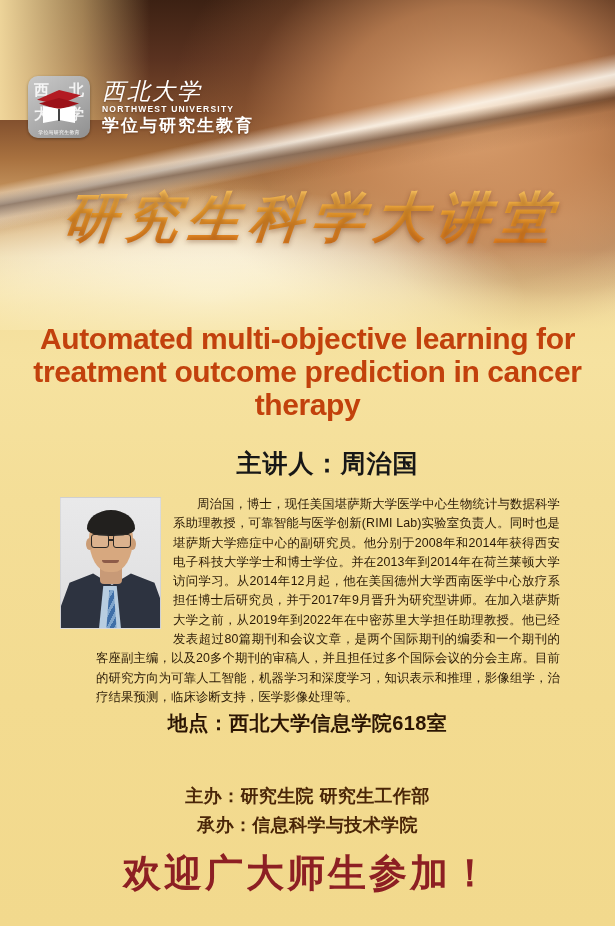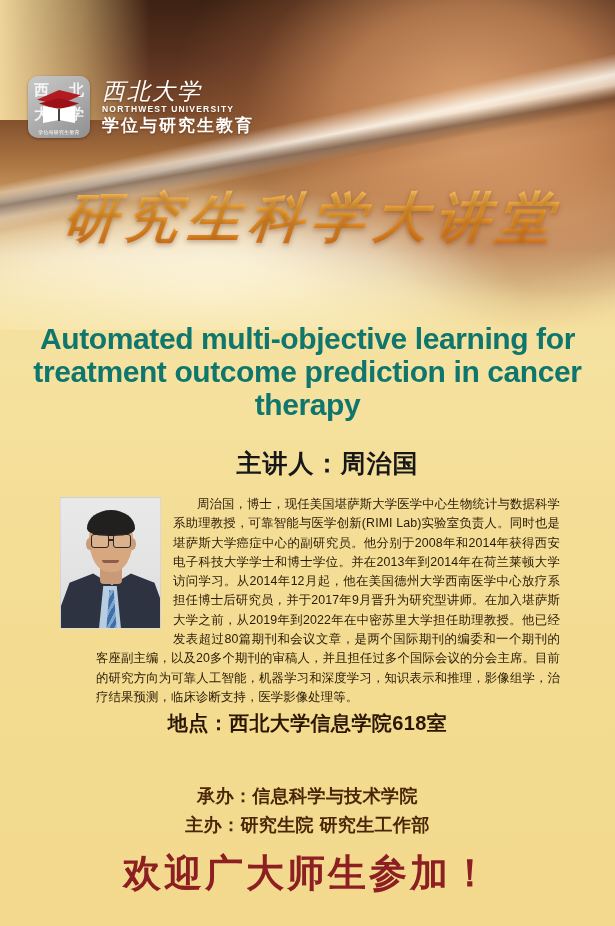--- a/index.html
+++ b/index.html
@@ -194,21 +194,21 @@
 
   
   .en-title {
     position: absolute;
     left: 24px; right: 24px;
     top: 322px;
     text-align: center;
     font-size: 30px;
     font-weight: bold;
     line-height: 33px;
-    color: #0f766e;
+    color: #c2410c;
     letter-spacing: -0.4px;
     z-index: 7;
   }
 
   
   .speaker {
     position: absolute;
     left: 0; right: 0;
     top: 447px;
     text-align: center;
@@ -422,19 +422,19 @@
       <span class="mouth"></span>
     </div>
     <div class="bio-text"><span class="indent"></span><span>周治国，博士，现任美国堪萨斯大学医学中心生物统计与数据科学系助理教授，可靠智能与医学创新(RIMI Lab)实验室负责人。同时也是堪萨斯大学癌症中心的副研究员。他分别于2008年和2014年获得西安电子科技大学学士和博士学位。并在2013年到2014年在荷兰莱顿大学访问学习。从2014年12月起，他在美国德州大学西南医学中心放疗系担任博士后研究员，并于2017年9月晋升为研究型讲师。在加入堪萨斯大学之前，从2019年到2022年在中密苏里大学担任助理教授。他已经发表超过80篇期刊和会议文章，是两个国际期刊的编委和一个期刊的客座副主编，以及20多个期刊的审稿人，并且担任过多个国际会议的分会主席。目前的研究方向为可靠人工智能，机器学习和深度学习，知识表示和推理，影像组学，治疗结果预测，临床诊断支持，医学影像处理等。</span></div>
   </div>
 
   <div class="details">
     <div>地点：西北大学信息学院618室</div>
   </div>
 
   <div class="organizers">
+    <div>主办：研究生院  研究生工作部</div>
     <div>承办：信息科学与技术学院</div>
-    <div>主办：研究生院  研究生工作部</div>
   </div>
 
   <div class="welcome">欢迎广大师生参加！</div>
 
 </div>
 
 </body></html>

